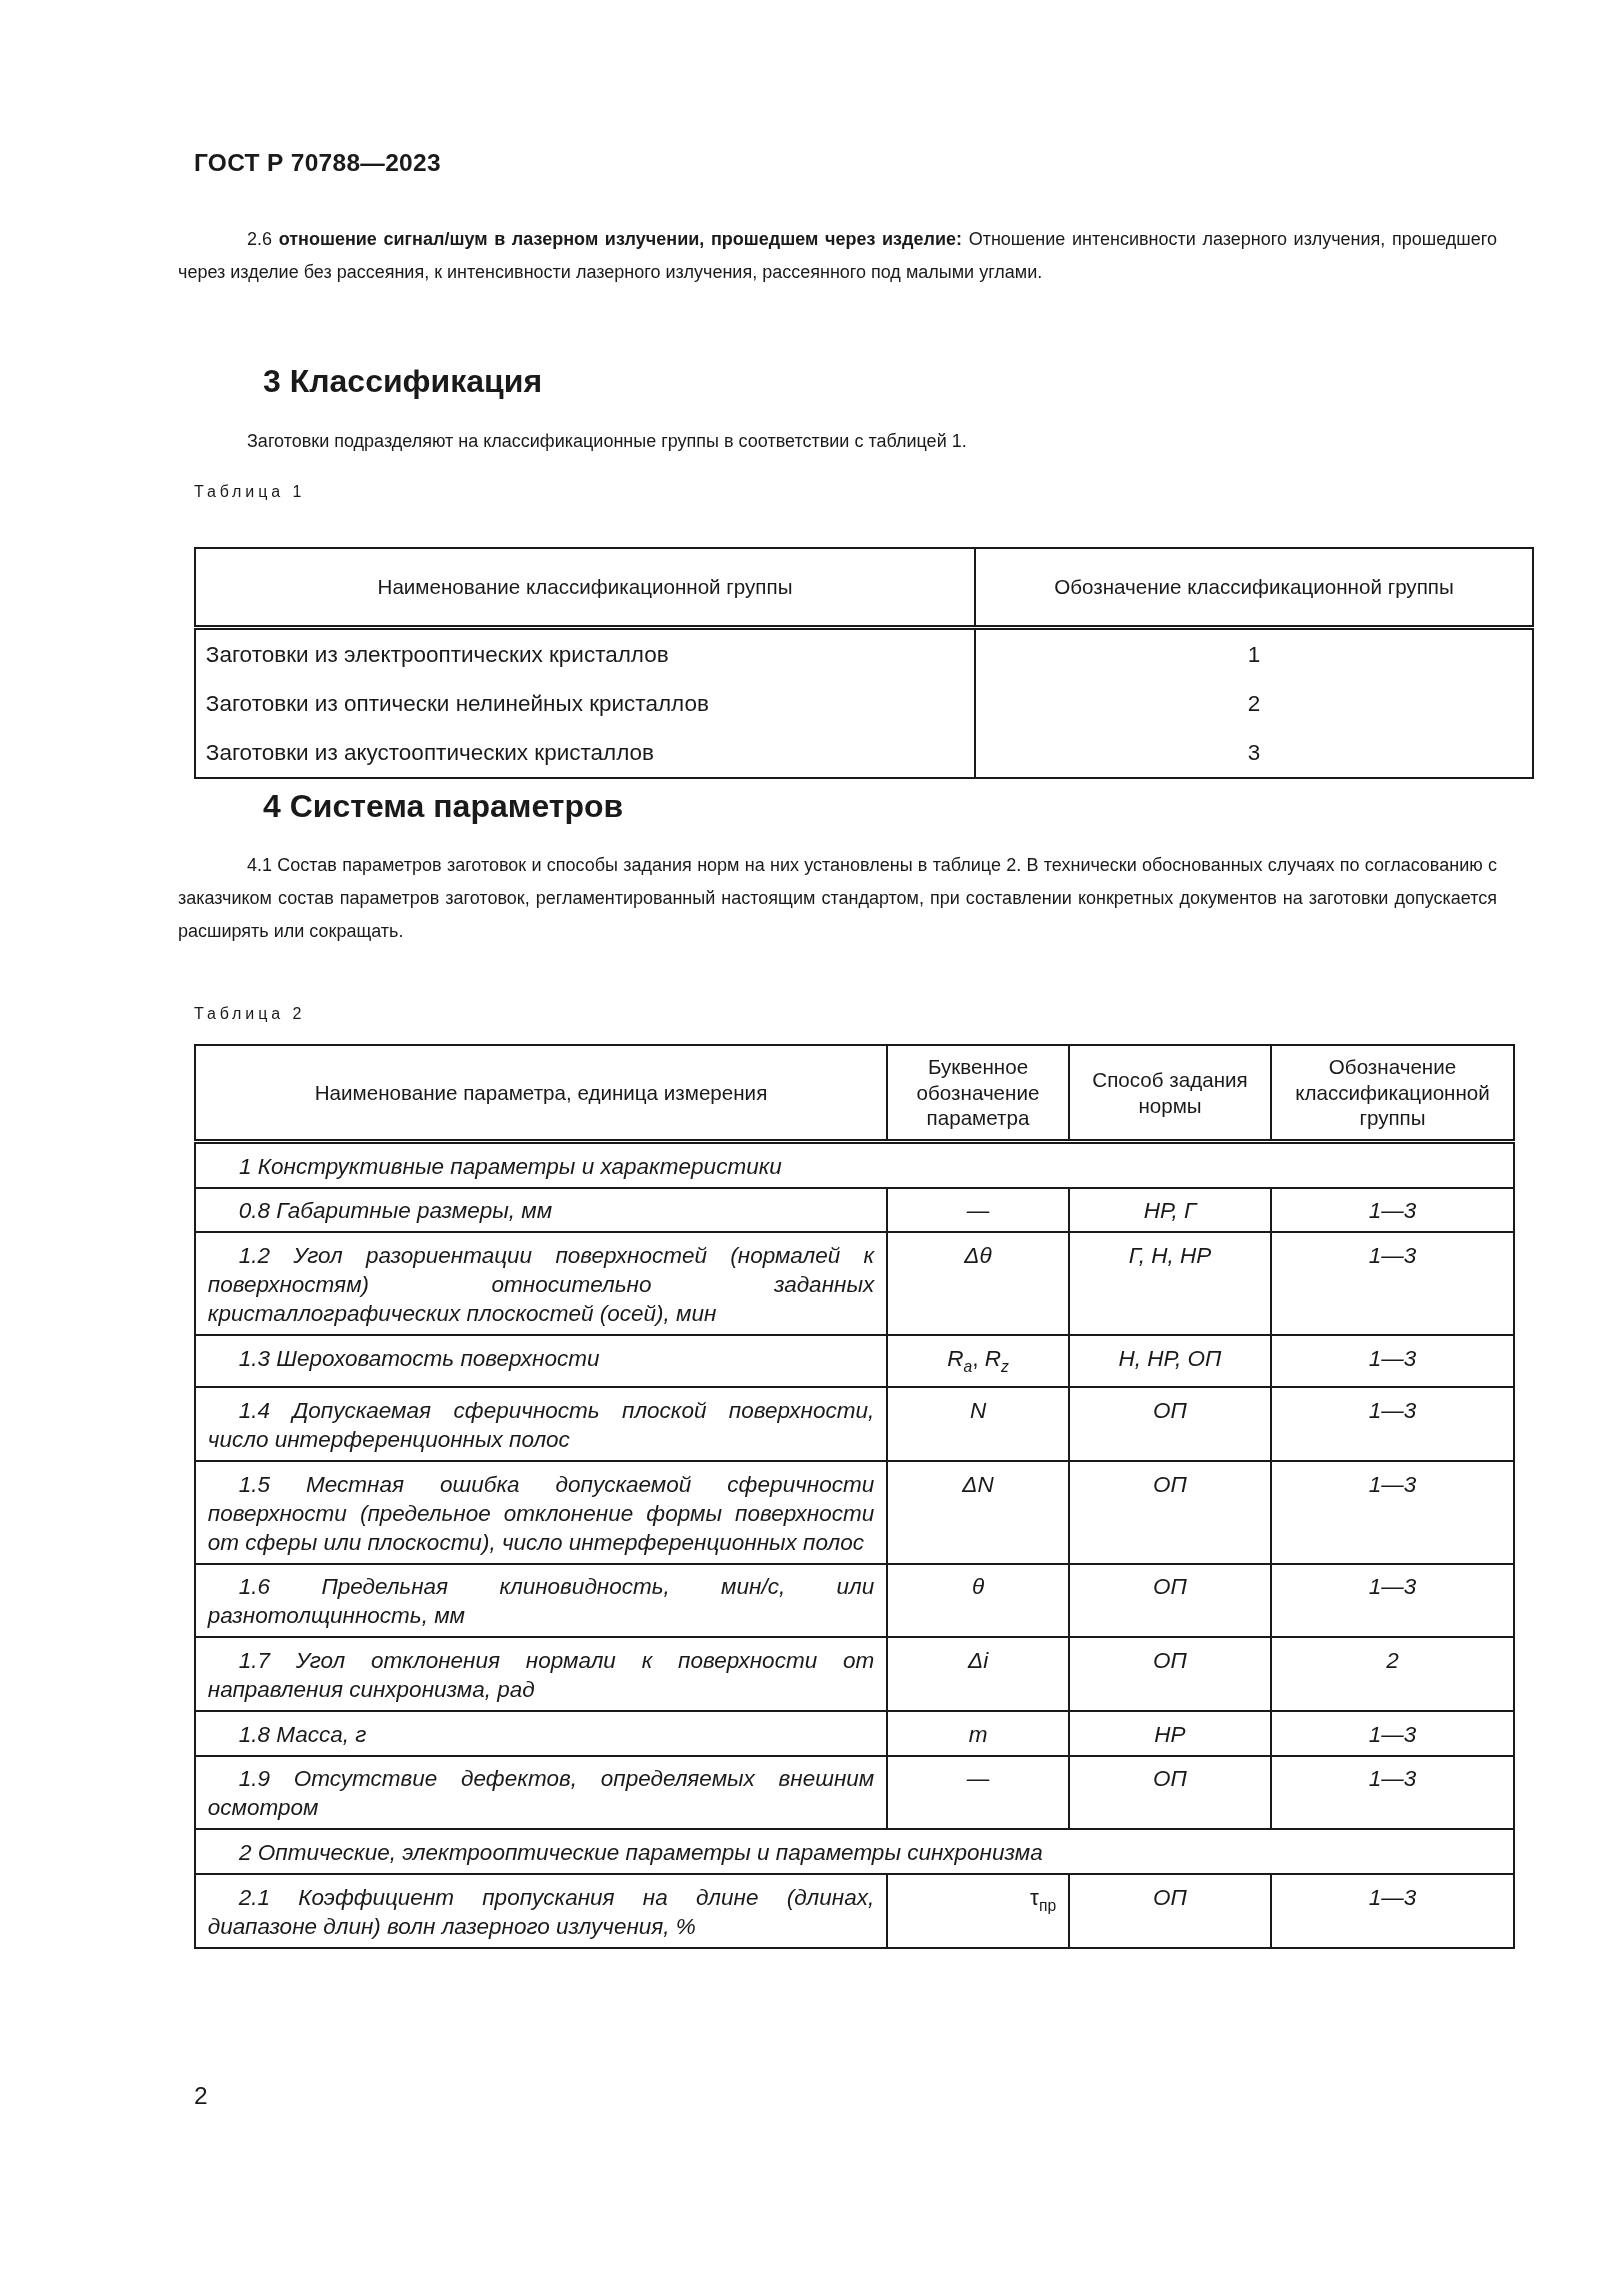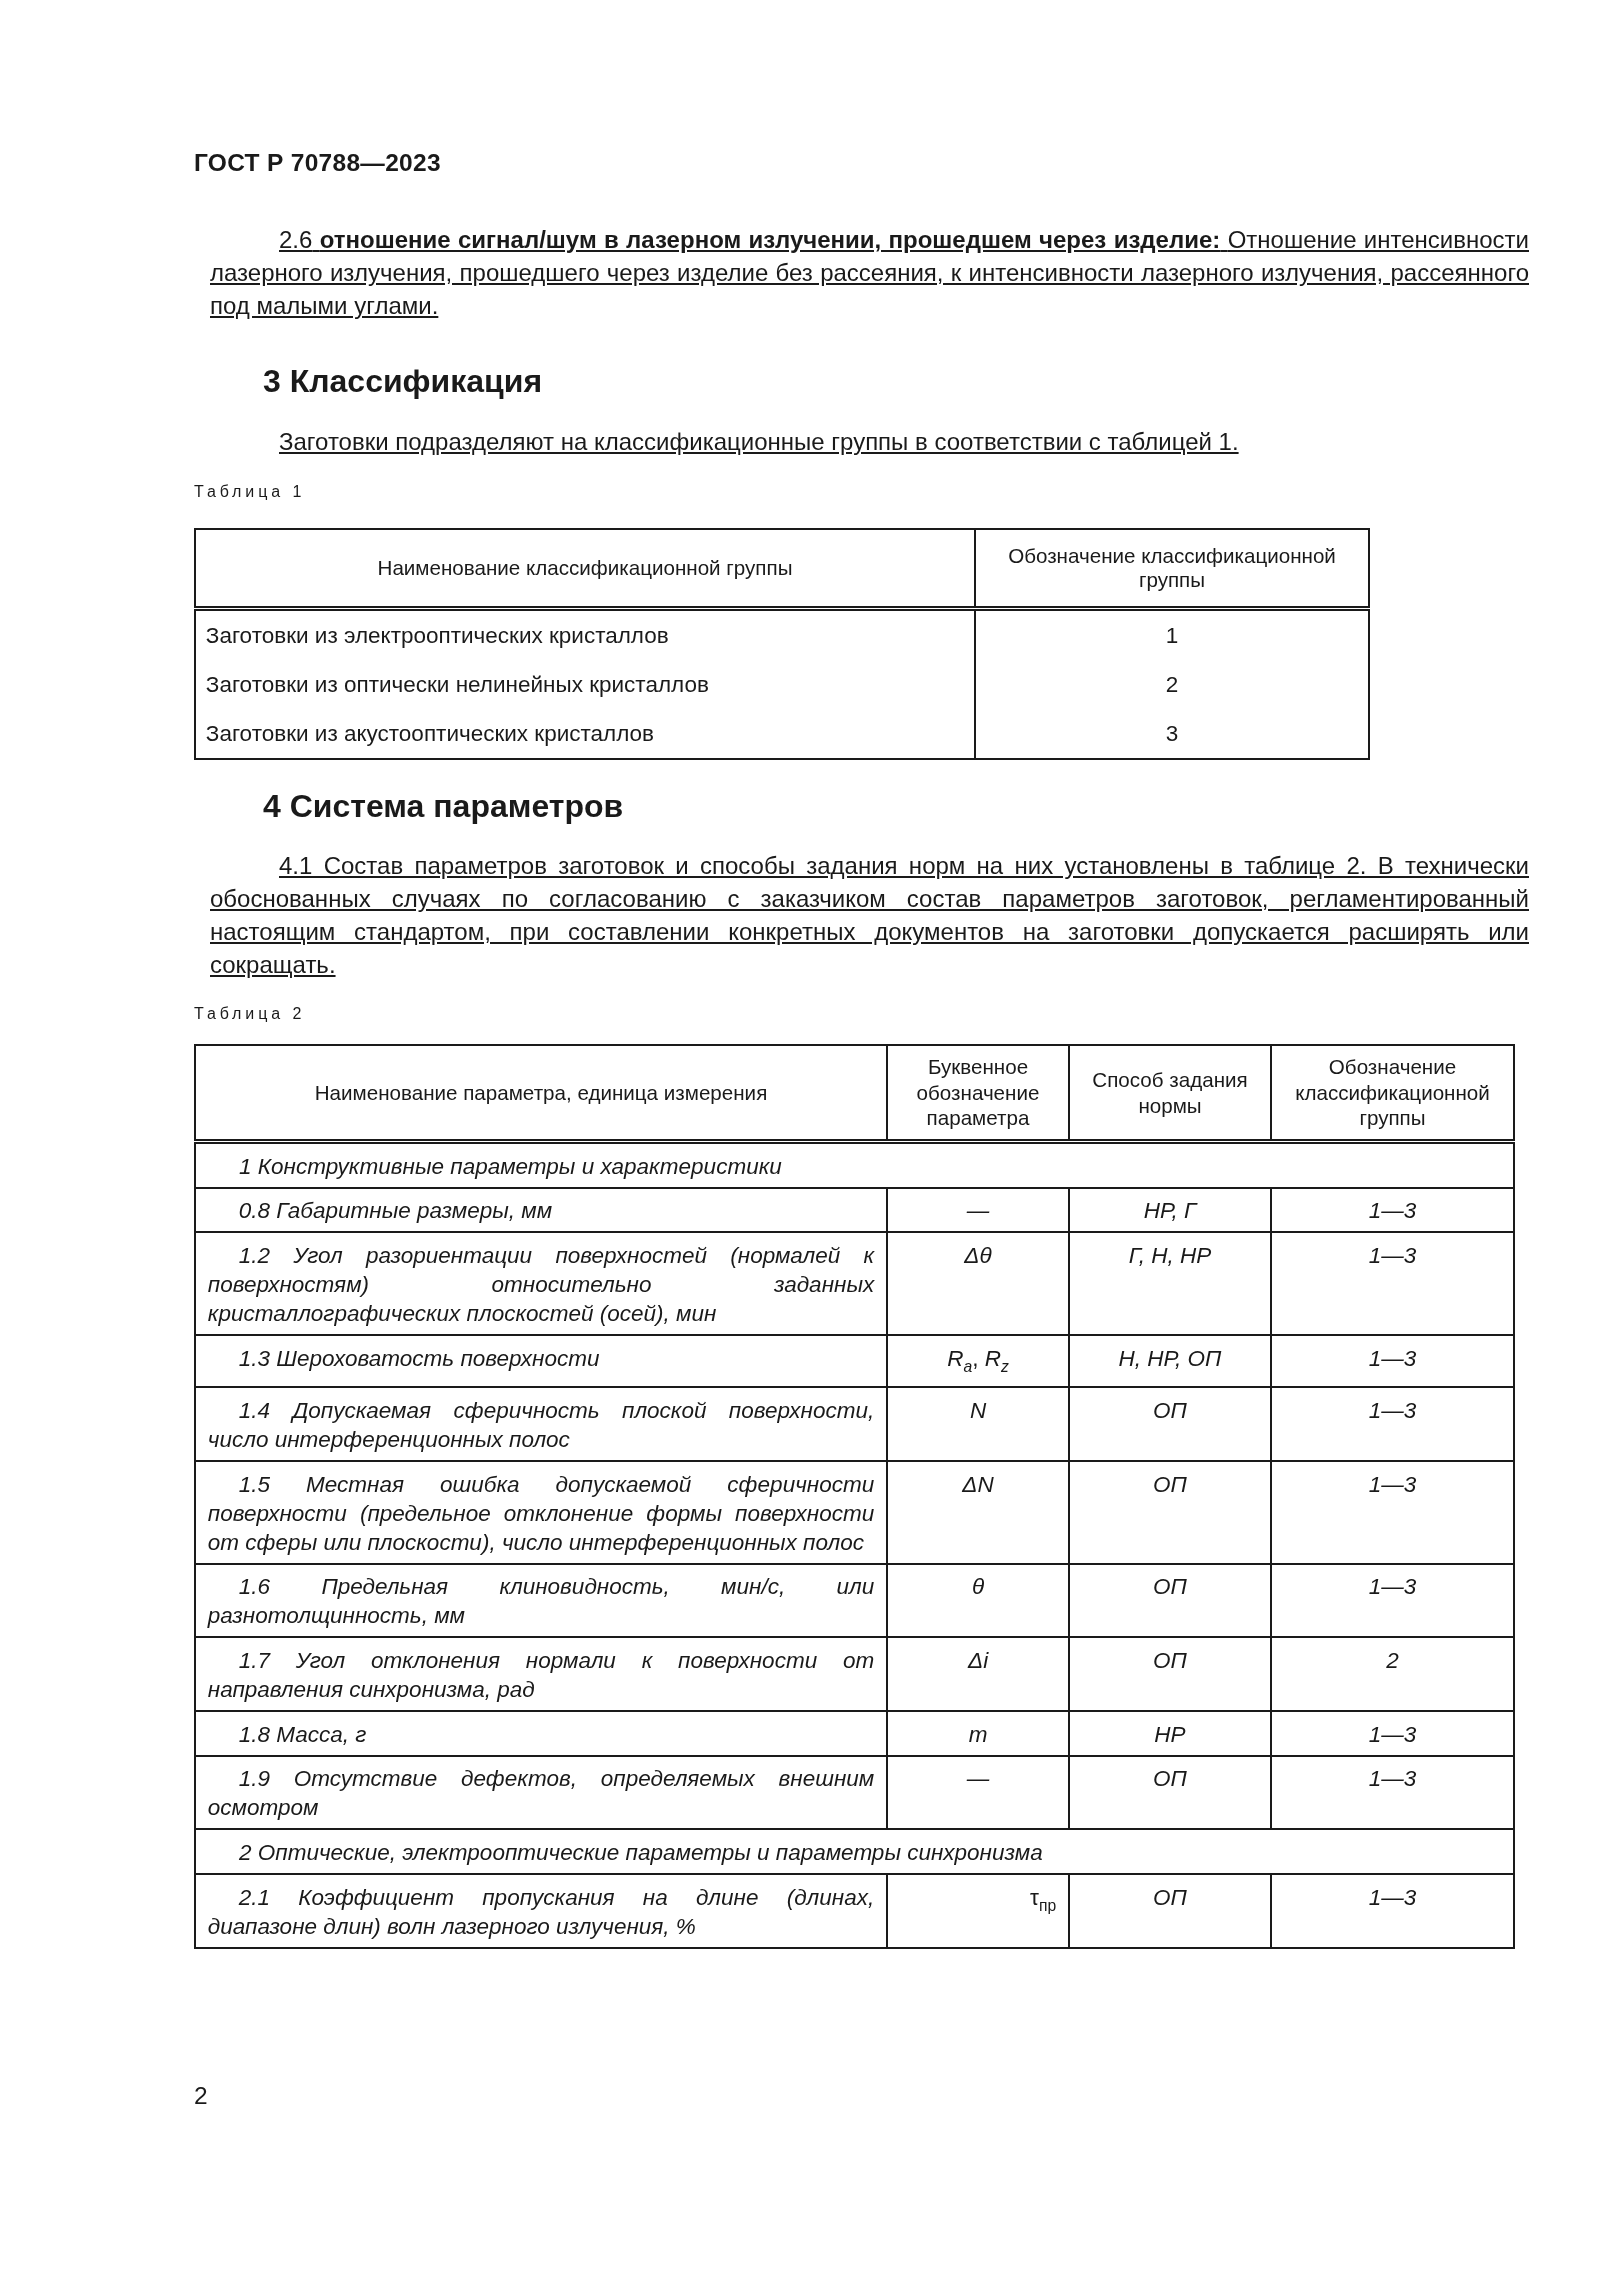--- a/index.html
+++ b/index.html
@@ -1,28 +1,28 @@
 <!DOCTYPE html>
 <html><head>
 <meta charset="utf-8">
 <style>
   html, body { margin: 0; padding: 0; background: #ffffff; }
   body {
     width: 1621px; height: 2293px; position: relative; overflow: hidden;
     font-family: "Liberation Sans", sans-serif; color: #1a1a1a;
   }
   .hdr { position: absolute; left: 194px; top: 149px; font-size: 24.5px; font-weight: bold; letter-spacing: 0.3px; }
-  .para { position: absolute; left: 210px; width: 1319px; font-size: 24px; line-height: 33px; text-align: justify; text-decoration: underline; }
+  .para { position: absolute; left: 178px; width: 1319px; font-size: 18px; line-height: 33px; text-align: justify; }
   .para .ind { display: inline-block; width: 69px; }
   .h2 { position: absolute; left: 263px; font-size: 32px; font-weight: bold; }
   .tcap { position: absolute; left: 194px; font-size: 16px; letter-spacing: 3.9px; }
   table { position: absolute; left: 194px; border-collapse: collapse; font-size: 22.5px; }
   td, th { border: 2px solid #1a1a1a; font-weight: normal; }
   table.outer { border: 2.9px solid #1a1a1a; }
-  .t1 { top: 528px; width: 1176px; }
+  .t1 { top: 547px; width: 1340px; }
   .t1 th { height: 74px; text-align: center; font-size: 20.6px; }
   .t1 thead tr { border-bottom: 5.9px double #1a1a1a; }
   .t1 td { border-top: none; border-bottom: none; padding: 2px 9.8px; height: 45px; vertical-align: middle; }
   .t1 td.c { text-align: center; }
   .t2 { top: 1044px; width: 1321px; }
   .t2 th { text-align: center; font-size: 20.6px; line-height: 25.5px; height: 93px; padding: 0 5.9px; }
   .t2 thead tr { border-bottom: 5.9px double #1a1a1a; }
   .t2 td { vertical-align: top; padding: 7.8px 11.8px 5.9px 11.8px; line-height: 29px; border-width: 2.9px 2px; font-style: italic; }
   .t2 td.name { text-align: justify; }
   .t2 td.c { text-align: center; }

